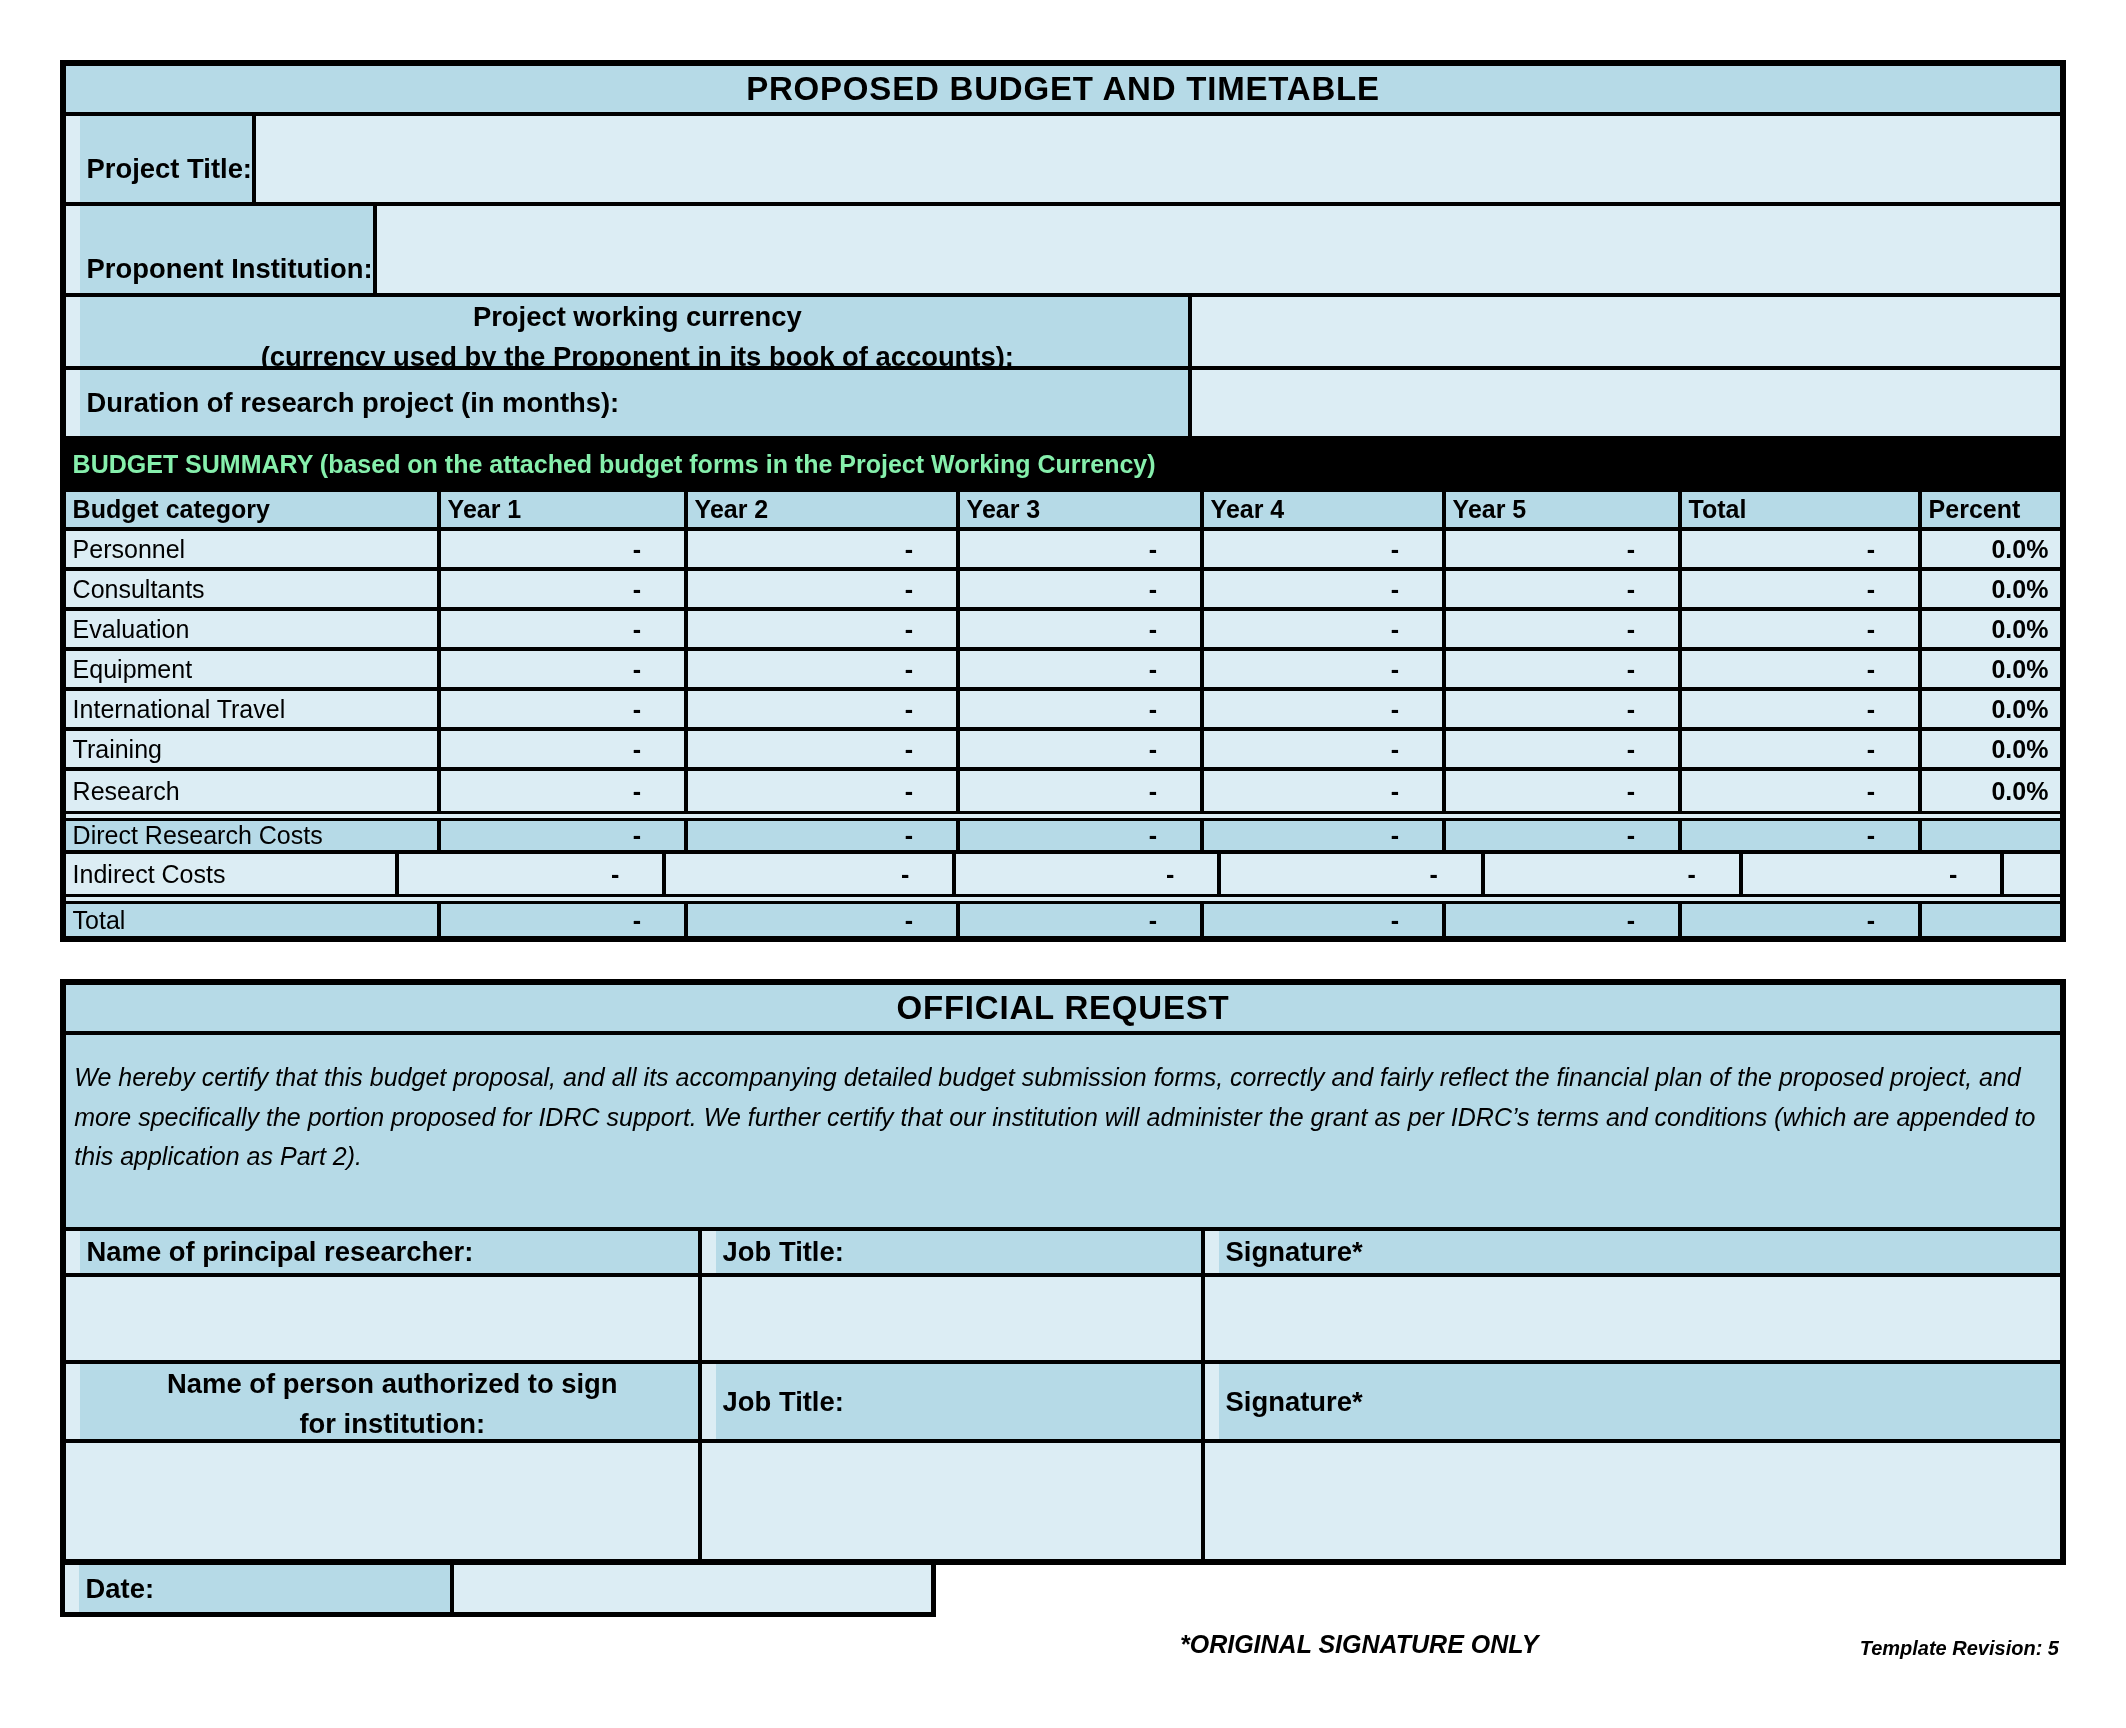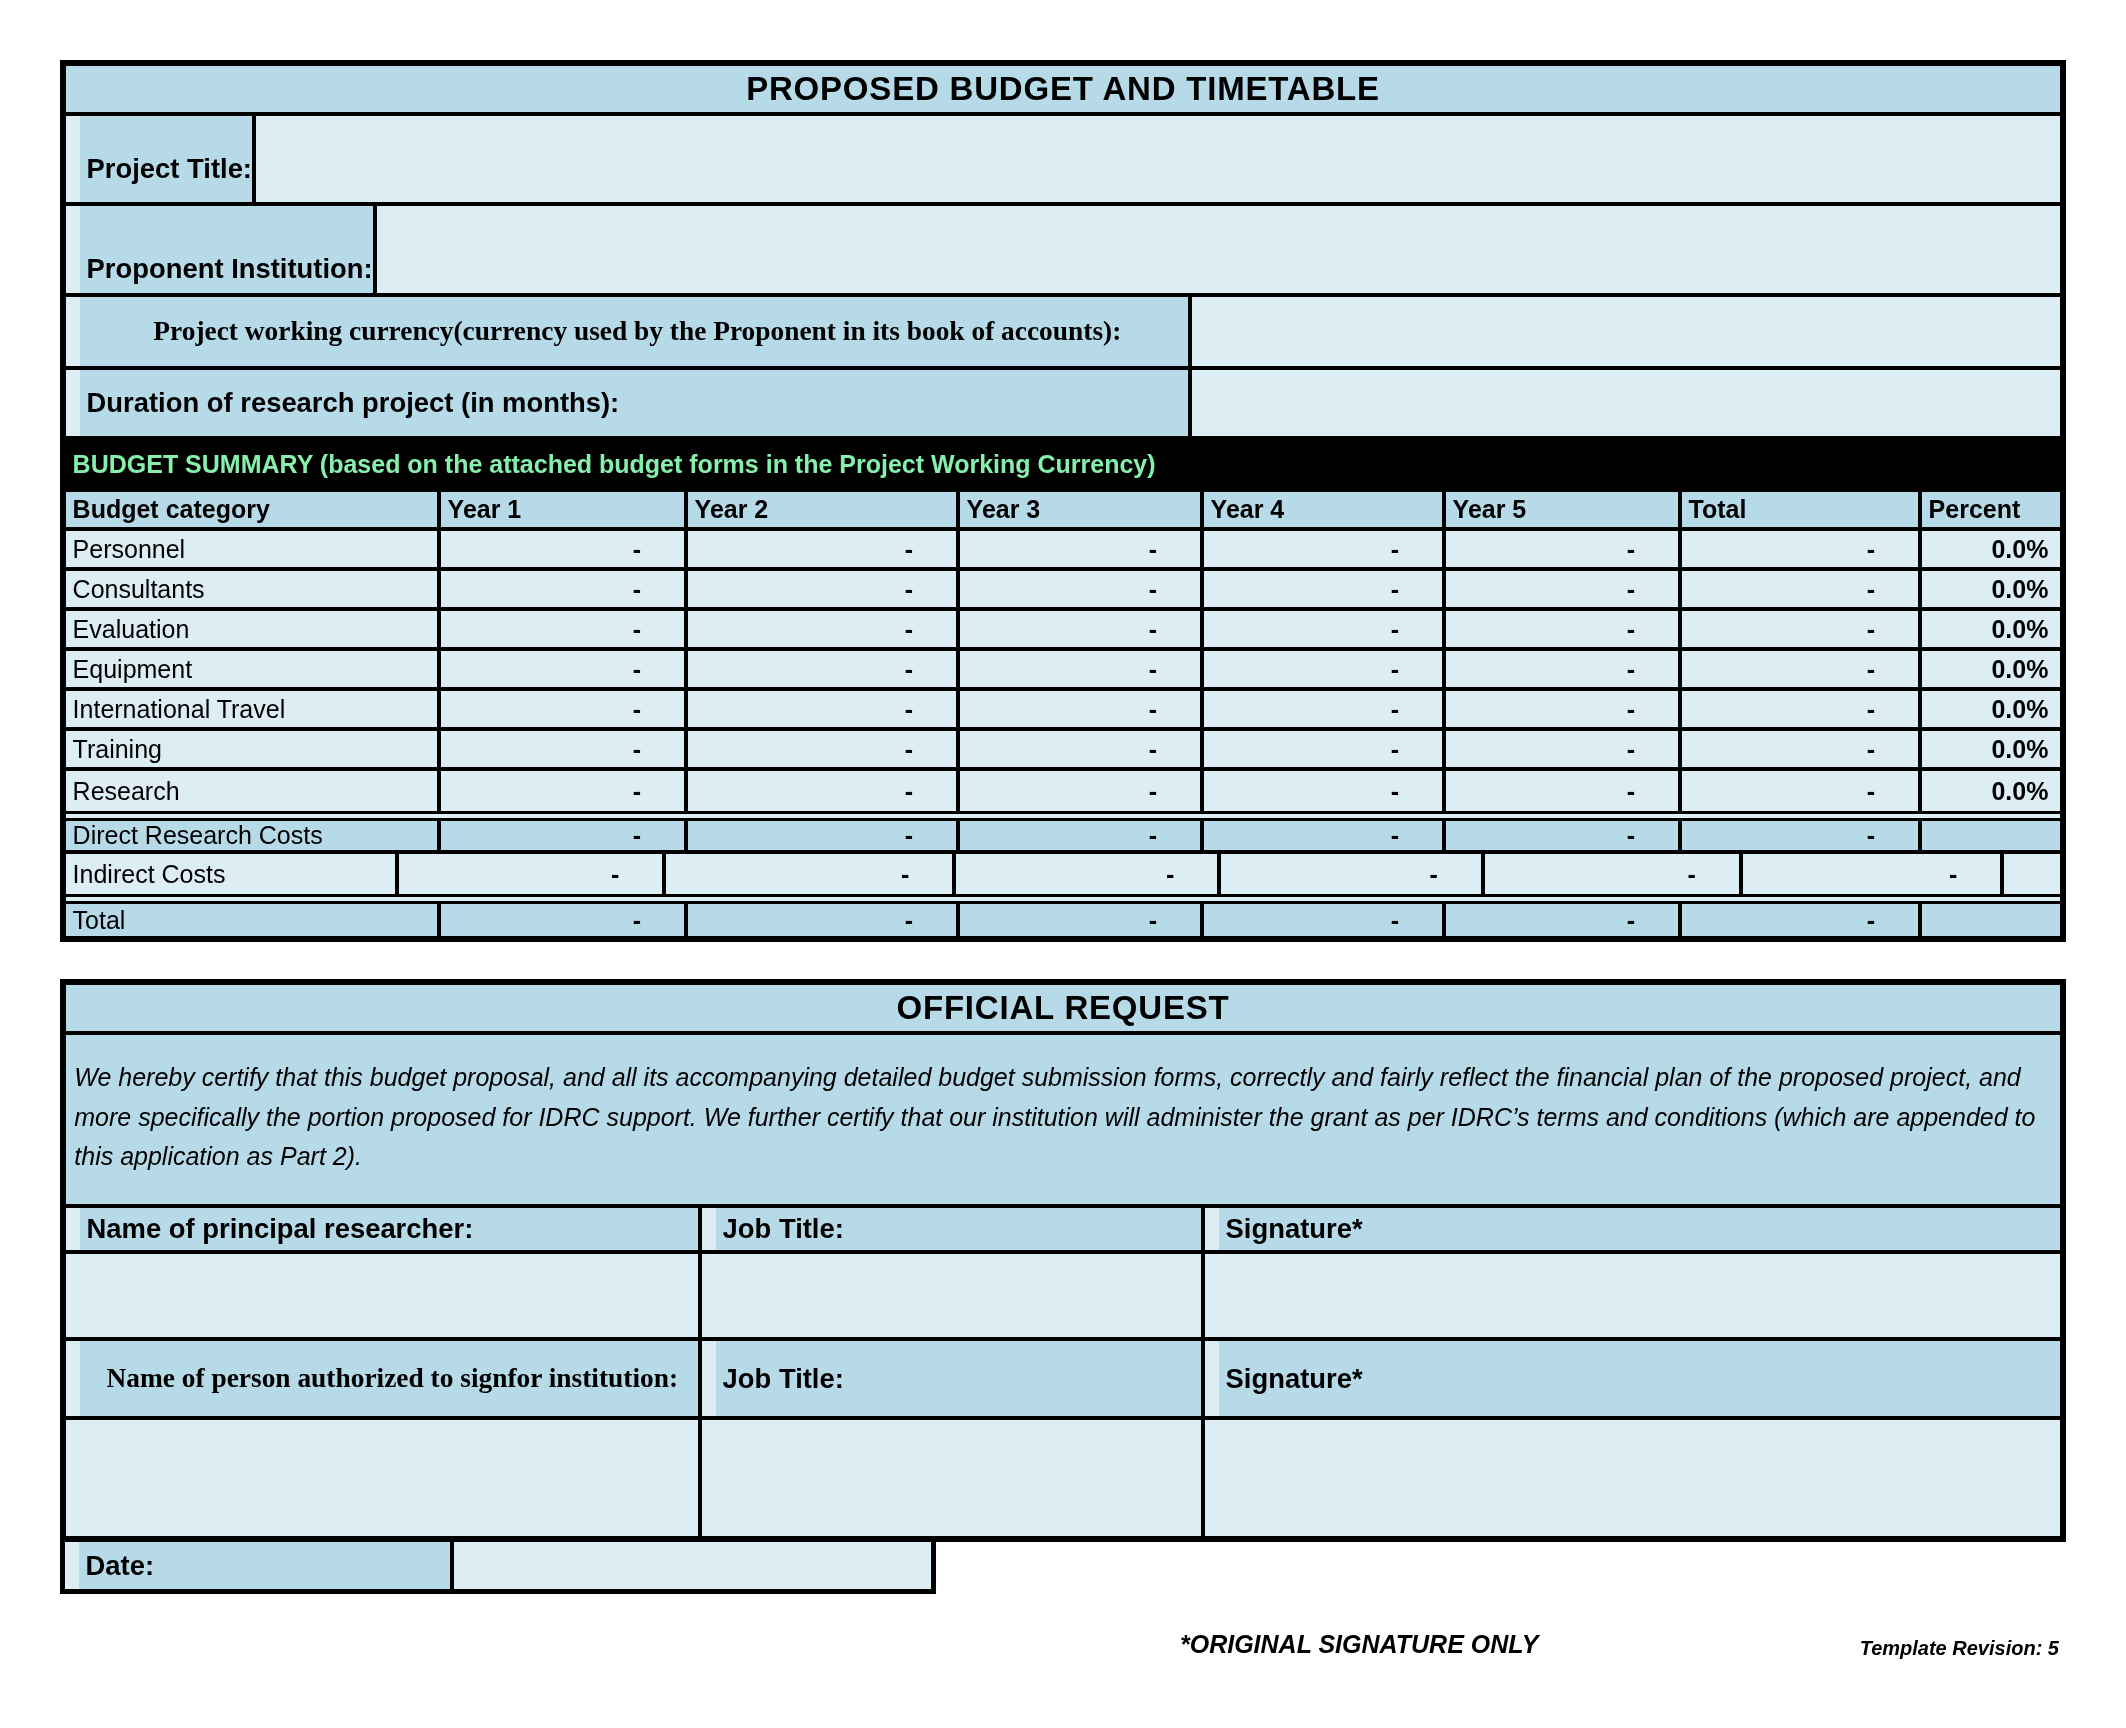--- a/index.html
+++ b/index.html
@@ -18,35 +18,35 @@
   .cell.br { border-right:4.2px solid #000; }
   .bg-med { background:#b6dae7; }
   .bg-light { background:#dcedf4; }
 
   
   .r-title { height:50px; } .r-pt { height:90px; } .r-pi { height:91px; }
   .r-cur { height:73px; } .r-dur { height:70px; }
   .r-bar { height:52px; background:#000; }
   .r-th { height:39px; } .r-d { height:40px; } .r-drc { height:43px; }
   .r-ind { height:40px;gap:44px; } .r-tot { height:42px; }
-  .r2-title { height:50px; } .r2-para { height:173px; } .r2-h1 { height:46px; }
+  .r2-title { height:50px; } .r2-para { height:196px; } .r2-h1 { height:46px; }
   .r2-e1 { height:87px; } .r2-h2 { height:79px; } .r2-e2 { height:116px; }
 
   
   .c1 { width:375px; } .c2 { width:247px; } .c3 { width:272px; } .c4 { width:244px; }
   .c5 { width:242px; } .c6 { width:236px; } .c7 { width:240px; } .c8 { flex:1; }
   .w-label { width:375px; } .w-cur { width:1112px; } .w-rest { flex:1; }
   .sig1 { width:622px; } .sig2 { width:489px; } .sig3 { flex:1;text-align:center; }
 
   
   .t-title { width:100%; justify-content:center; font-size:33px; font-weight:bold; letter-spacing:0.8px; }
   .t-label { font-size:27.4px; font-weight:bold; padding-left:6.6px;margin-left:14px; }
   .align-bottom { align-items:flex-end; }
   .pb20 { padding-bottom:16.6px; } .pb10 { padding-bottom:8.3px; }
-  .two-line { display:flex; justify-content:center; line-height:1.45;font-family:Liberation Serif, serif; }
+  .two-line { display:flex; flex-direction:column; justify-content:space-between; line-height:1.45; }
   .bar-text { color:#86efac; font-size:25px; font-weight:bold; padding-left:6.6px; display:flex; align-items:center; height:100%; }
   .th-text { font-size:25px; font-weight:bold; padding-left:6.6px; }
   .cat-text { font-size:25px; font-weight:normal; padding-left:6.6px; }
   .num { justify-content:flex-end; font-size:25px; font-weight:bold; padding-right:43px; }
   .pct { justify-content:flex-end; font-size:25px; font-weight:bold; padding-right:11.6px; }
   .para {
     font-size:25px; font-style:italic; line-height:1.58;
     padding:23px 10px 0 8.3px; align-items:flex-start;
   }
   .footnote {

